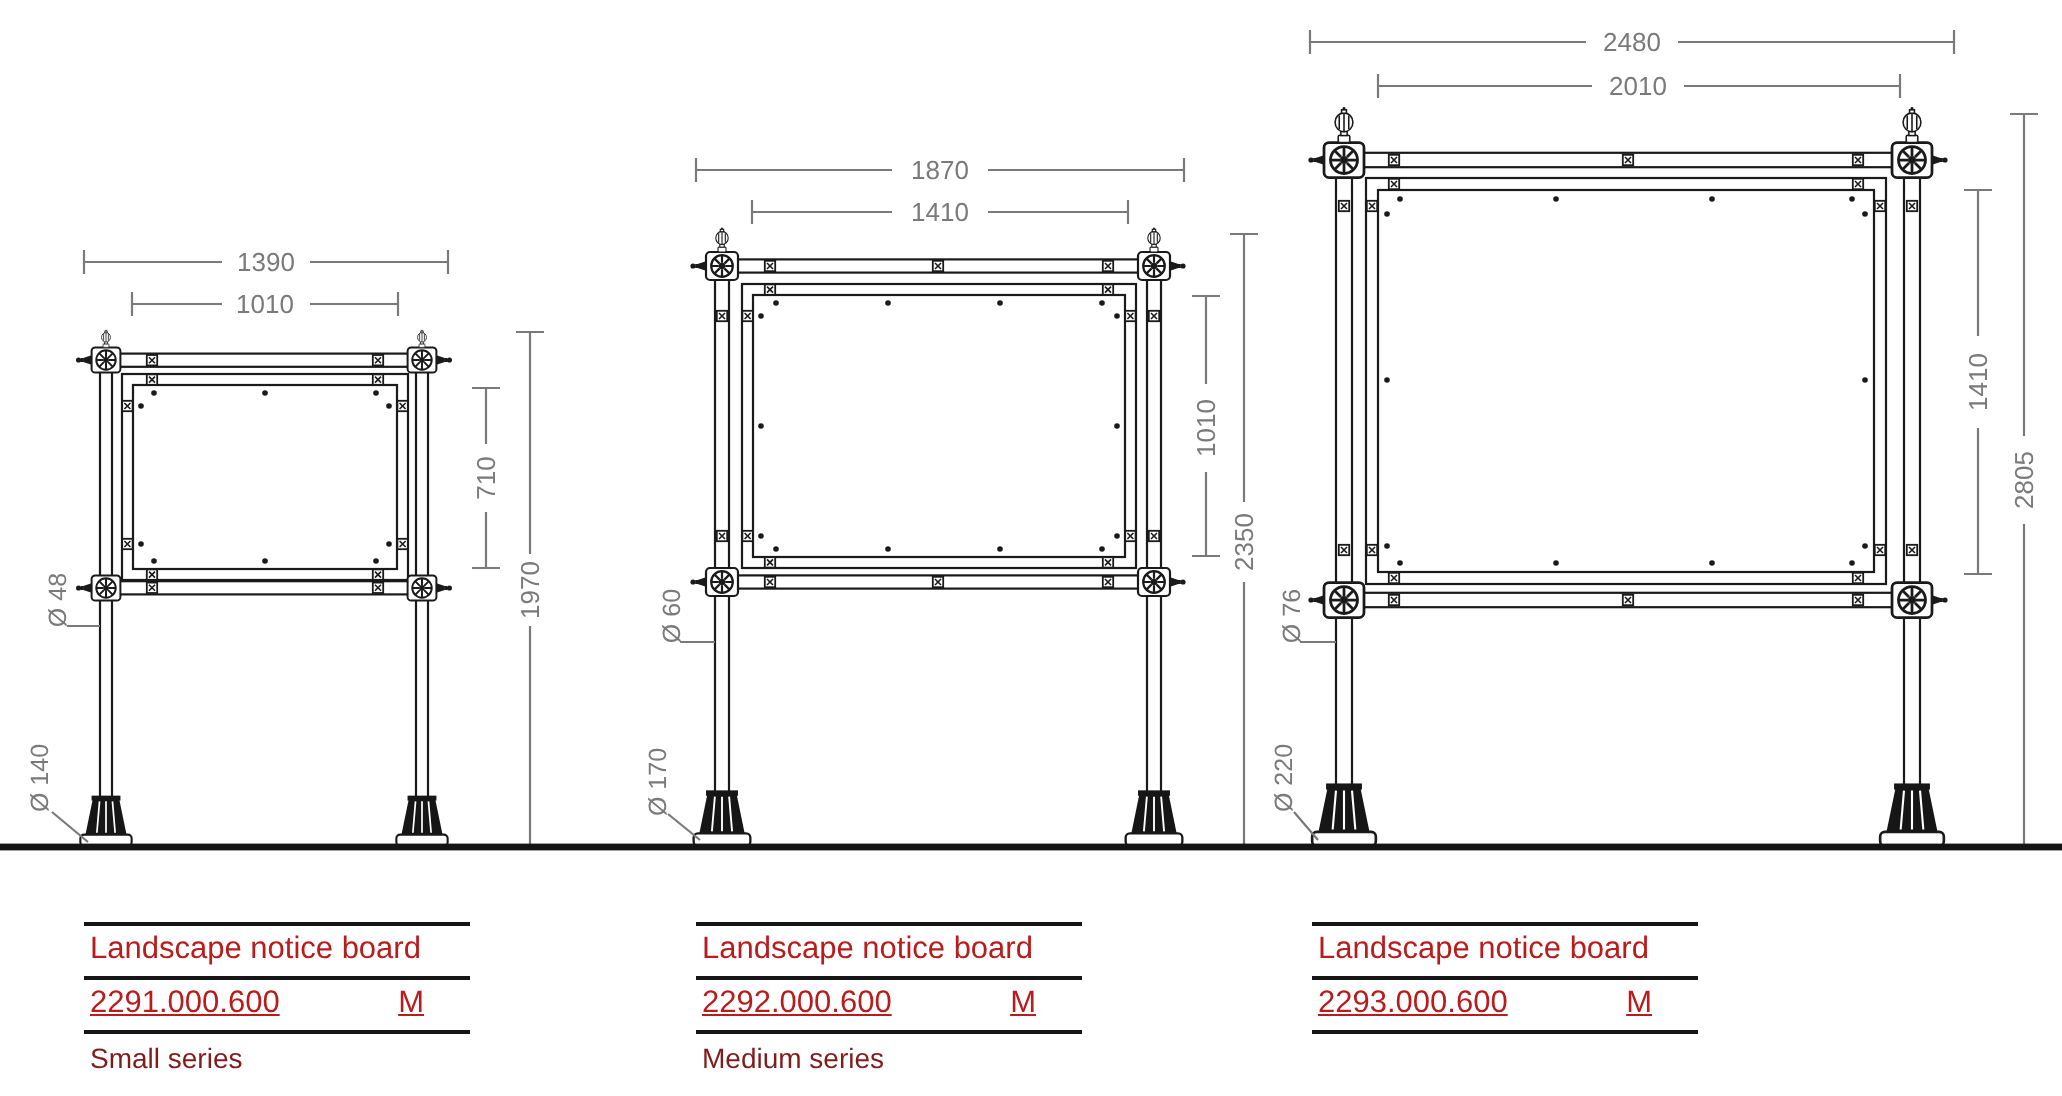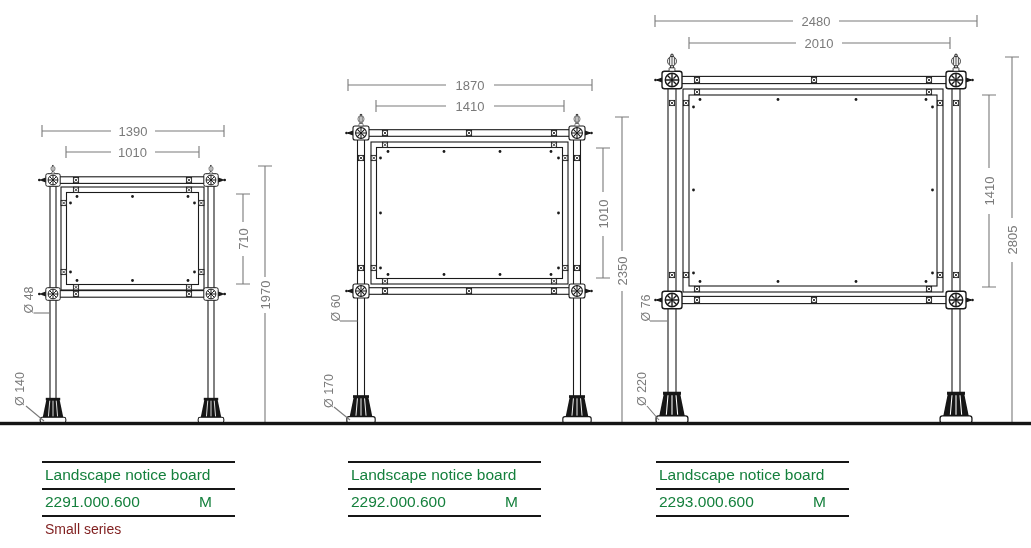--- a/index.html
+++ b/index.html
@@ -10,23 +10,23 @@
   
   .ln   {stroke:#1a1a1a;fill:none;stroke-width:1.1;}
   .wfill{stroke:#1a1a1a;fill:#ffffff;stroke-width:1.1;}
   .dim  {stroke:#7a7a7a;fill:none;stroke-width:1.1;}
   .dimtext{font-family:"Liberation Sans",sans-serif;font-size:13px;fill:#7a7a7a;}
   .diatext{font-family:"Liberation Sans",sans-serif;font-size:12.5px;fill:#7a7a7a;}
 
   
   .spec-block{position:absolute;top:461px;width:193px;}
   .spec-table{border-top:2px solid #161616;}
-  .spec-row{border-bottom:2px solid #161616;font-size:15.5px;color:#15803d;
+  .spec-row{border-bottom:2px solid #161616;font-size:15.5px;color:#b91c1c;
             padding:3px 3px 4px 3px;line-height:18px;}
-  .code-row{display:flex;align-items:flex-start;}
+  .code-row{display:flex;align-items:flex-start;text-decoration:underline;}
   .mcode{margin-left:auto;margin-right:20px;}
   .series-label{margin-top:4px;padding-left:3px;font-size:14px;color:#7f1d1d;}
 </style>
 </head>
 <body>
 
 <div id="stage">
 
 <svg id="drawing" width="1031" height="548" viewBox="0 0 1031 548">
   <defs>
@@ -301,20 +301,21 @@
 </div>
 
 <div class="spec-block" style="left:348px">
   <div class="spec-table">
     <div class="spec-row">Landscape notice board</div>
     <div class="spec-row code-row">
       <span>2292.000.600</span>
       <span class="mcode">M</span>
     </div>
   </div>
+  <div class="series-label">Medium series</div>
 </div>
 
 <div class="spec-block" style="left:656px">
   <div class="spec-table">
     <div class="spec-row">Landscape notice board</div>
     <div class="spec-row code-row">
       <span>2293.000.600</span>
       <span class="mcode">M</span>
     </div>
   </div>

